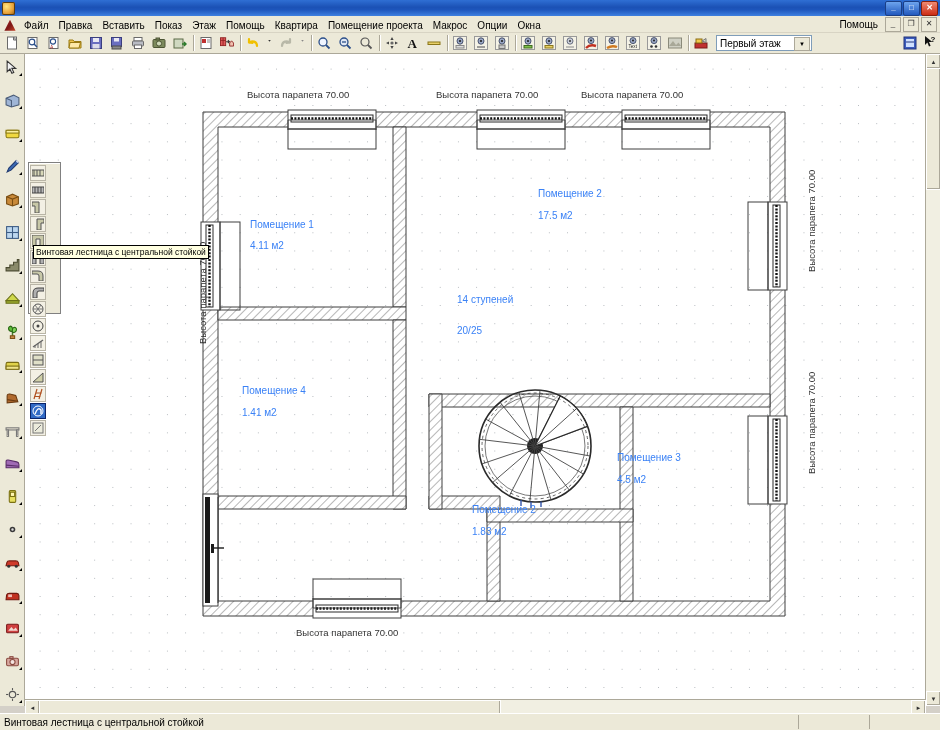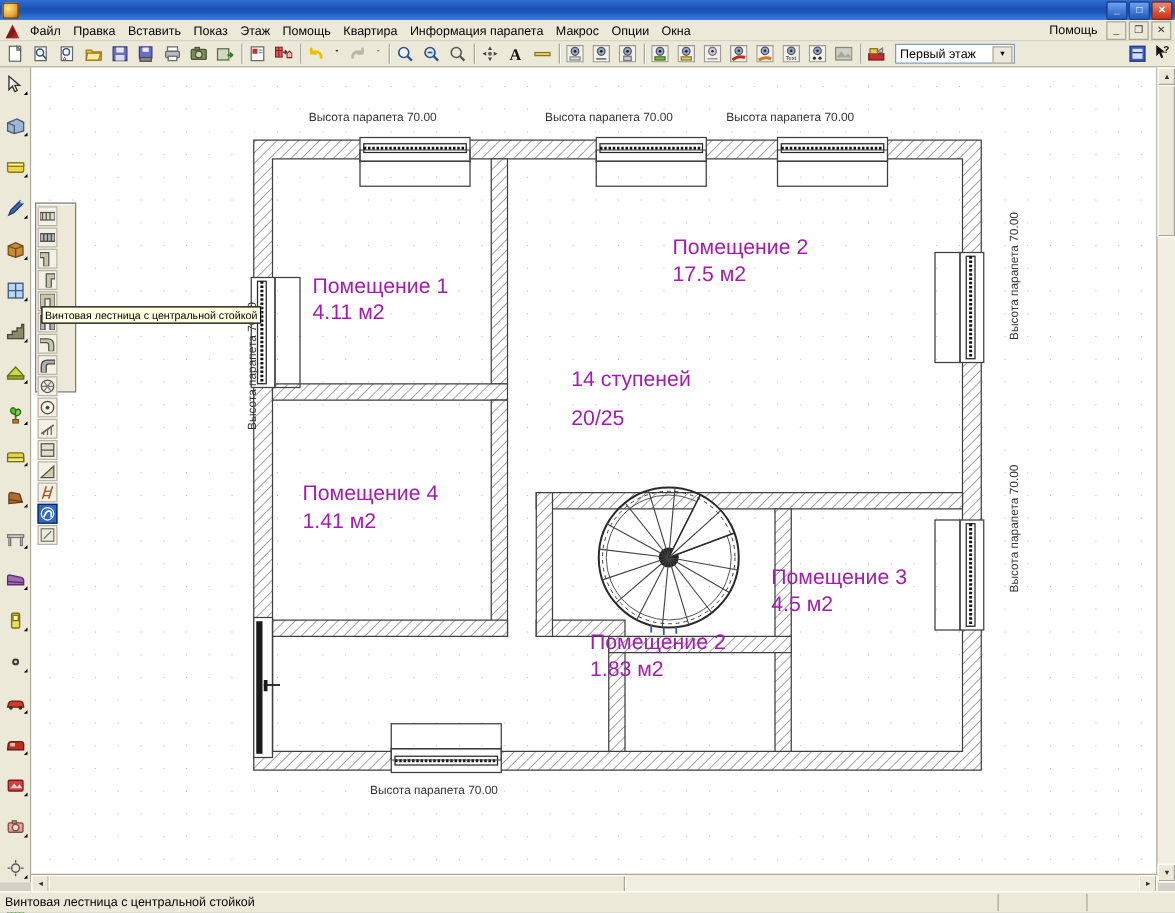--- a/index.html
+++ b/index.html
@@ -183,21 +183,21 @@
   }
   .statusbar .st-text {
     font-size: 10px; color: #000; padding-left: 4px; white-space: nowrap;
   }
   .st-cell {
     height: 14px; border-left:1px solid #aca899; margin-left:auto; width: 70px;
   }
 
   
   .plan-label {
-    position: absolute; font-size: 17px; color: #a21caf; white-space: nowrap;
+    position: absolute; font-size: 10px; color: #3b82f6; white-space: nowrap;
     font-family: "Liberation Sans", sans-serif;
   }
   .plan-label.small { font-size: 9.5px; color:#333; }
   .vlabel {
     position: absolute; font-size: 9.5px; color:#333; white-space: nowrap;
     transform-origin: 0 0;
   }
 </style>
 </head>
 <body>
@@ -215,21 +215,21 @@
 
   <div class="menubar">
     <div class="app-mini"></div>
     <div class="menu-item">Файл</div>
     <div class="menu-item">Правка</div>
     <div class="menu-item">Вставить</div>
     <div class="menu-item">Показ</div>
     <div class="menu-item">Этаж</div>
     <div class="menu-item">Помощь</div>
     <div class="menu-item">Квартира</div>
-    <div class="menu-item">Информация парапета</div>
+    <div class="menu-item">Помещение проекта</div>
     <div class="menu-item">Макрос</div>
     <div class="menu-item">Опции</div>
     <div class="menu-item">Окна</div>
     <div class="right-group">
       <div class="menu-item">Помощь</div>
       <div class="mdi-btn">_</div>
       <div class="mdi-btn">❐</div>
       <div class="mdi-btn">✕</div>
     </div>
   </div>

